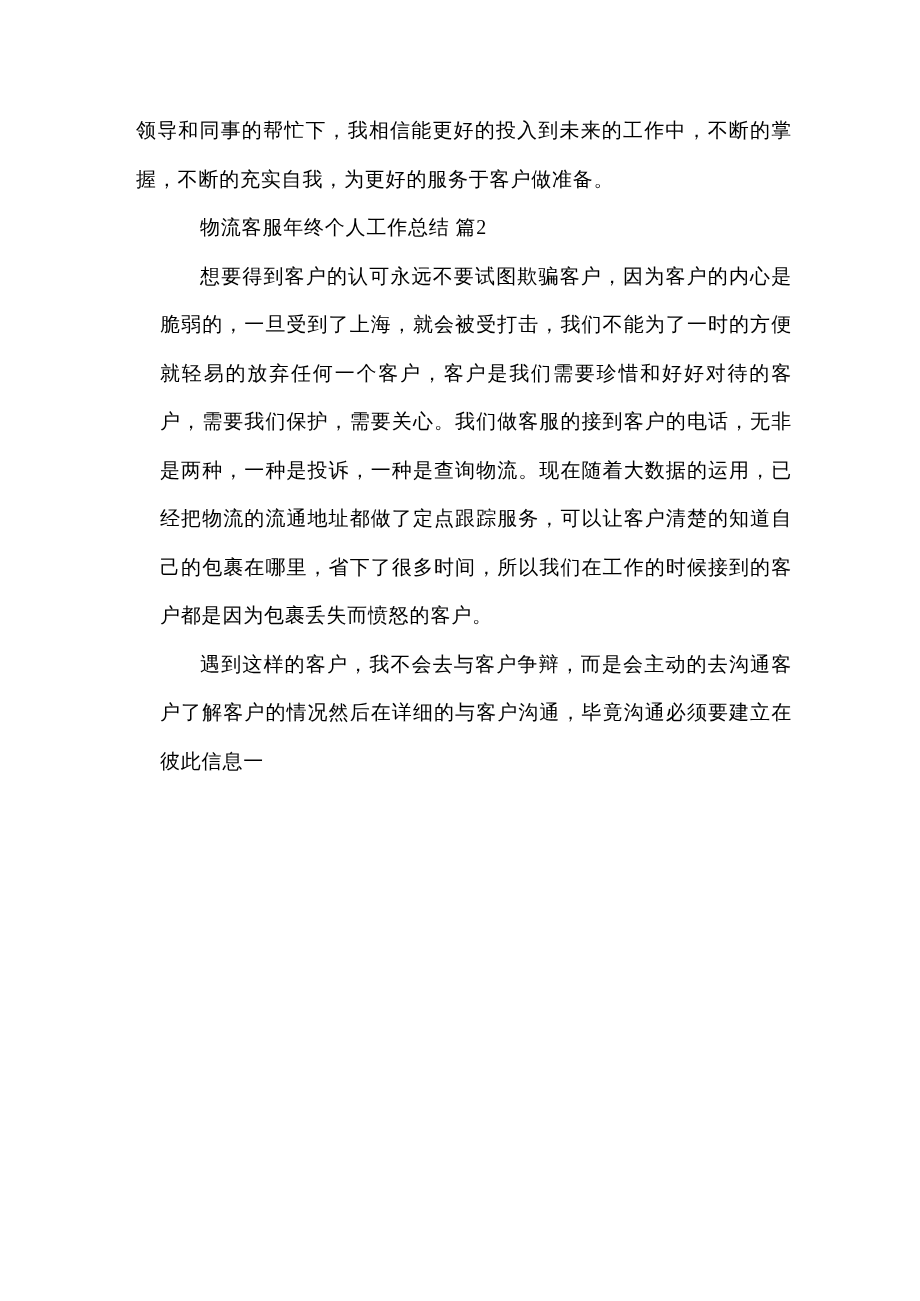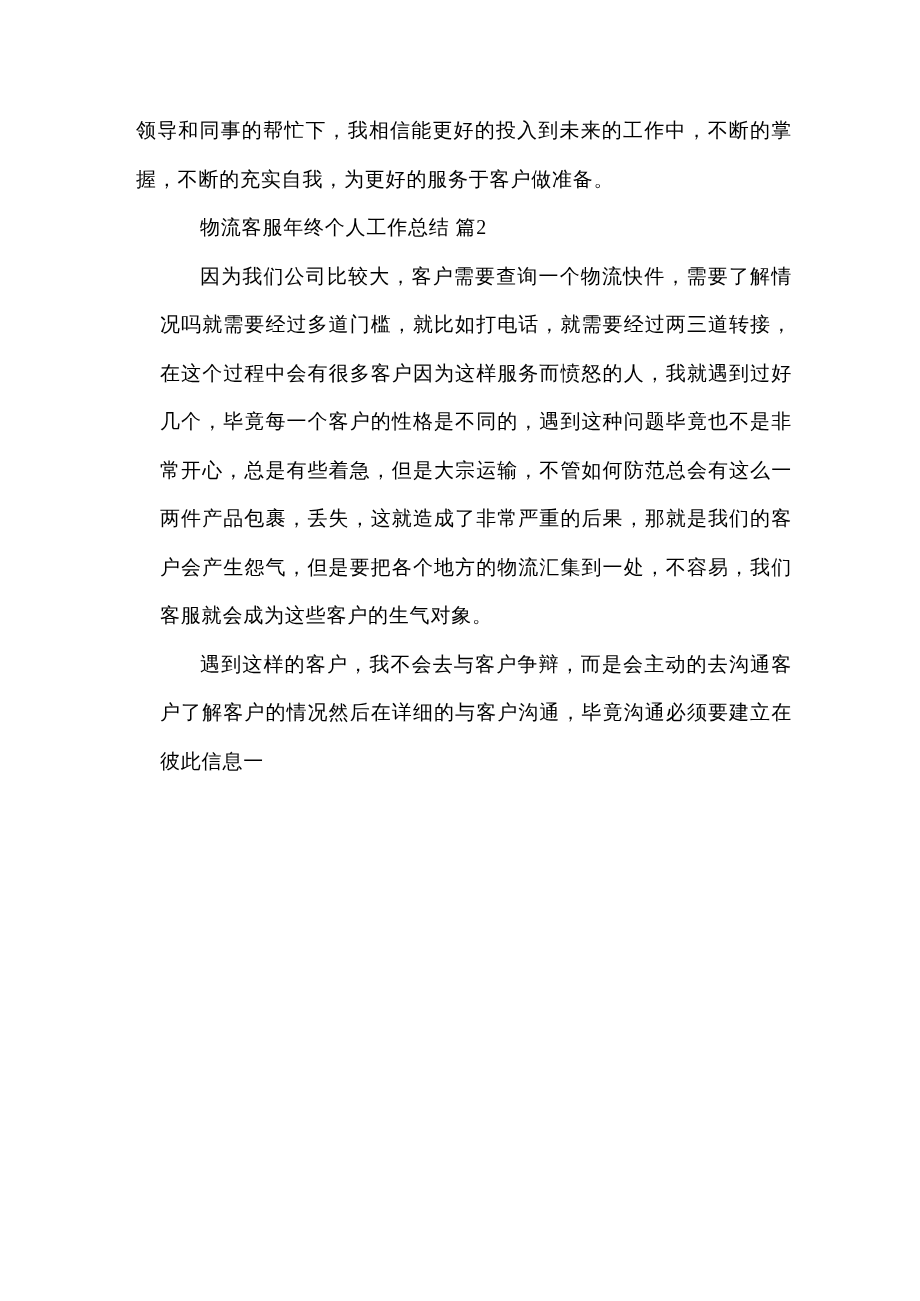--- a/index.html
+++ b/index.html
@@ -35,16 +35,16 @@
       margin-left: 24px;
     }
   </style>
 </head>
 <body>
 
 <div class="page">
   <div class="doc">
     <p>领导和同事的帮忙下，我相信能更好的投入到未来的工作中，不断的掌握，不断的充实自我，为更好的服务于客户做准备。</p>
     <p class="indent">物流客服年终个人工作总结 篇2</p>
-    <p class="indent">因为我们公司比较大，客户需要查询一个物流快件，需要了解情况吗就需要经过多道门槛，就比如打电话，就需要经过两三道转接，在这个过程中会有很多客户因为这样服务而愤怒的人，我就遇到过好几个，毕竟每一个客户的性格是不同的，遇到这种问题毕竟也不是非常开心，总是有些着急，但是大宗运输，不管如何防范总会有这么一两件产品包裹，丢失，这就造成了非常严重的后果，那就是我们的客户会产生怨气，但是要把各个地方的物流汇集到一处，不容易，我们客服就会成为这些客户的生气对象。</p>
+    <p class="indent">想要得到客户的认可永远不要试图欺骗客户，因为客户的内心是脆弱的，一旦受到了上海，就会被受打击，我们不能为了一时的方便就轻易的放弃任何一个客户，客户是我们需要珍惜和好好对待的客户，需要我们保护，需要关心。我们做客服的接到客户的电话，无非是两种，一种是投诉，一种是查询物流。现在随着大数据的运用，已经把物流的流通地址都做了定点跟踪服务，可以让客户清楚的知道自己的包裹在哪里，省下了很多时间，所以我们在工作的时候接到的客户都是因为包裹丢失而愤怒的客户。</p>
     <p class="indent">遇到这样的客户，我不会去与客户争辩，而是会主动的去沟通客户了解客户的情况然后在详细的与客户沟通，毕竟沟通必须要建立在彼此信息一</p>
   </div>
 </div>
 
 </body></html>

